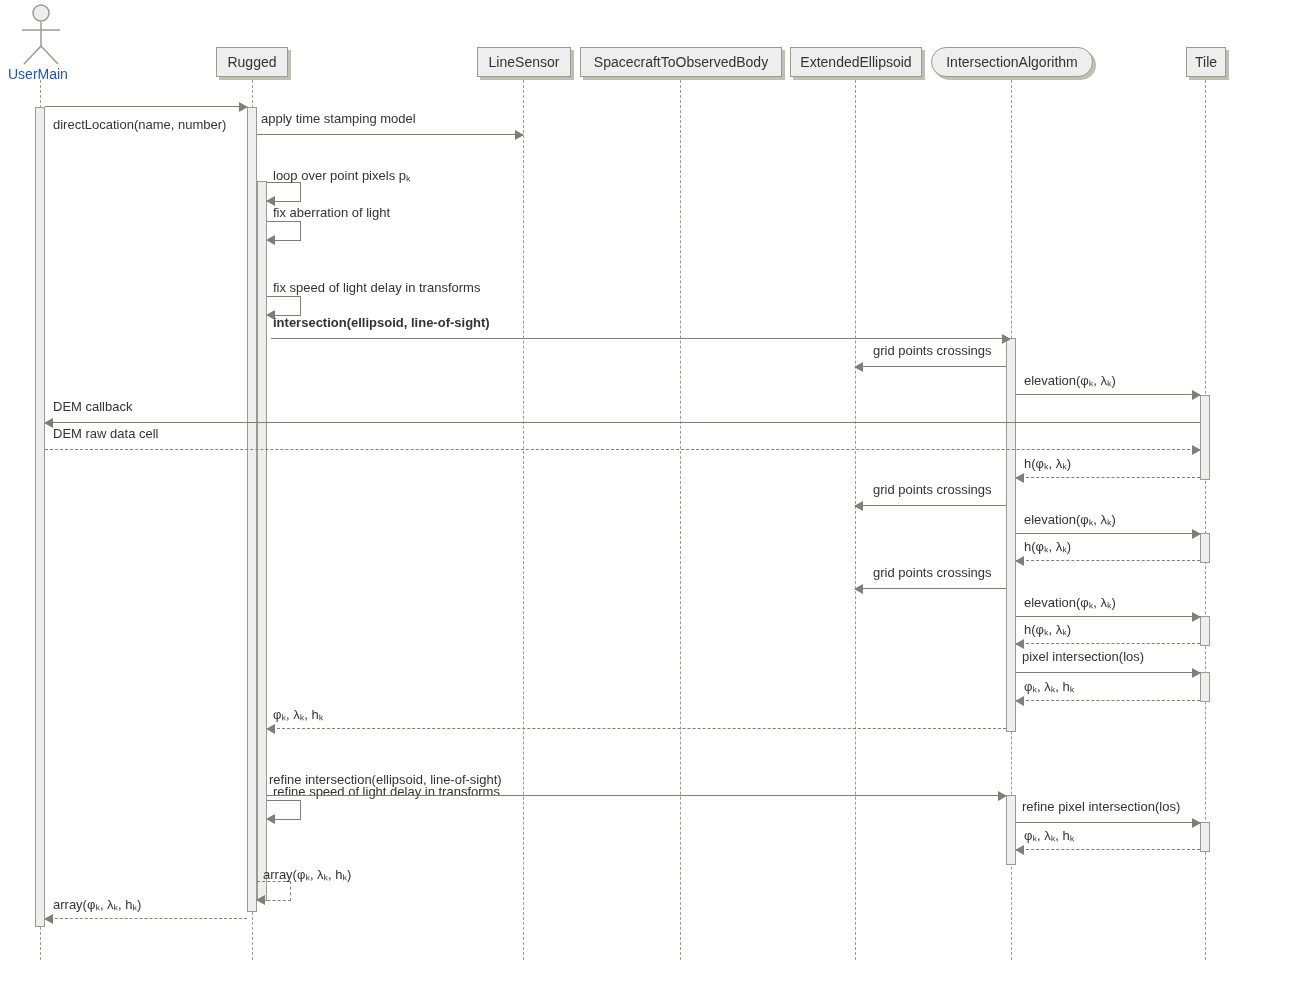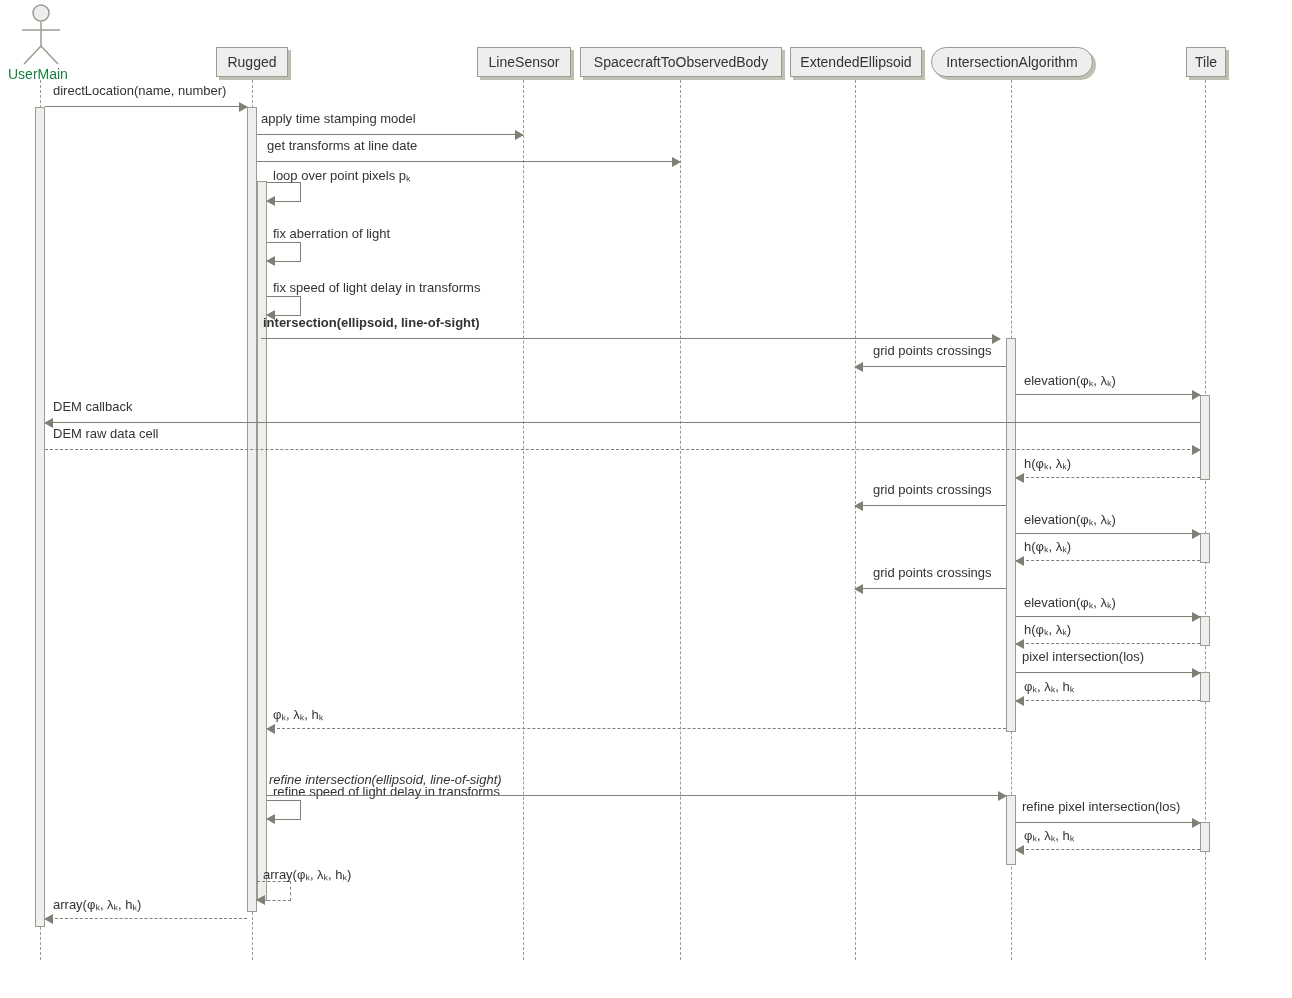--- a/index.html
+++ b/index.html
@@ -28,21 +28,21 @@
     left: 18px;
     top: 22px;
     width: 46px;
     height: 44px;
   }
   .actor-label {
     position: absolute;
     left: 8px;
     top: 66px;
     font-size: 14px;
-    color: #15803d;
+    color: #1d4ed8;
   }
   .participant-box {
     position: absolute;
     top: 47px;
     height: 30px;
     background: #eeeeee;
     border: 1.5px solid #9b9b8f;
     box-shadow: 3px 3px 0 #bfbfb4;
     display: flex;
     align-items: center;
@@ -165,57 +165,51 @@
   <div class="activation" style="left:257px; top:181px; height:720px;"></div>
   <div class="activation" style="left:1006px; top:338px; height:394px;"></div>
   <div class="activation" style="left:1200px; top:395px; height:85px;"></div>
   <div class="activation" style="left:1200px; top:533px; height:30px;"></div>
   <div class="activation" style="left:1200px; top:616px; height:30px;"></div>
   <div class="activation" style="left:1200px; top:672px; height:30px;"></div>
   <div class="activation" style="left:1006px; top:795px; height:70px;"></div>
   <div class="activation" style="left:1200px; top:822px; height:30px;"></div>
 
   <div class="msg" style="left:45px; top:100px; width:202px;">
-    <div class="label" style="left:8px;">directLocation(name, number)</div>
+    <div class="label" style="left:8px;margin-top:34px;">directLocation(name, number)</div>
     <div class="arrow solid right" style="left:0; width:202px;">
         <div class="head"></div>
       </div>
   </div>
 
   <div class="msg" style="left:257px; top:128px; width:266px;">
     <div class="label" style="left:4px;">apply time stamping model</div>
     <div class="arrow solid right" style="left:0; width:266px;">
         <div class="head"></div>
       </div>
   </div>
 
-  <div class="msg" style="left:257px; top:155px; width:423px;">
-    <div class="label" style="left:10px;">get transforms at line date</div>
-    <div class="arrow solid right" style="left:0; width:423px;">
-        <div class="head"></div>
-      </div>
-  </div>
 
   <div class="selfloop" style="left:267px; top:182px;">
     <div class="label">loop over point pixels pₖ</div>
     <div class="head"></div>
   </div>
 
-  <div class="selfloop" style="left:267px; top:242px;">
+  <div class="selfloop" style="left:267px; top:221px;">
     <div class="label">fix aberration of light</div>
     <div class="head"></div>
   </div>
 
 
   <div class="selfloop" style="left:267px; top:296px;">
     <div class="label">fix speed of light delay in transforms</div>
     <div class="head"></div>
   </div>
 
-  <div class="msg" style="left:261px; top:332px; width:739px;font-weight:bold;">
+  <div class="msg" style="left:271px; top:332px; width:739px;font-weight:bold;">
     <div class="label" style="left:2px;">intersection(ellipsoid, line-of-sight)</div>
     <div class="arrow solid right" style="left:0; width:739px;">
         <div class="head"></div>
       </div>
   </div>
 
   <div class="msg" style="left:855px; top:360px; width:151px;">
     <div class="label" style="left:18px;">grid points crossings</div>
     <div class="arrow solid left" style="left:0; width:151px;">
         <div class="head"></div>
@@ -312,21 +306,21 @@
         <div class="head"></div>
       </div>
   </div>
 
   <div class="selfloop" style="left:267px; top:752px;margin-top:48px;">
     <div class="label">refine speed of light delay in transforms</div>
     <div class="head"></div>
   </div>
 
   <div class="msg" style="left:267px; top:789px; width:739px;">
-    <div class="label" style="left:2px;font-style:italic;">refine intersection(ellipsoid, line-of-sight)</div>
+    <div class="label" style="left:2px;">refine intersection(ellipsoid, line-of-sight)</div>
     <div class="arrow solid right" style="left:0; width:739px;">
         <div class="head"></div>
       </div>
   </div>
 
   <div class="msg" style="left:1016px; top:816px; width:184px;">
     <div class="label" style="left:6px;">refine pixel intersection(los)</div>
     <div class="arrow solid right" style="left:0; width:184px;">
         <div class="head"></div>
       </div>

